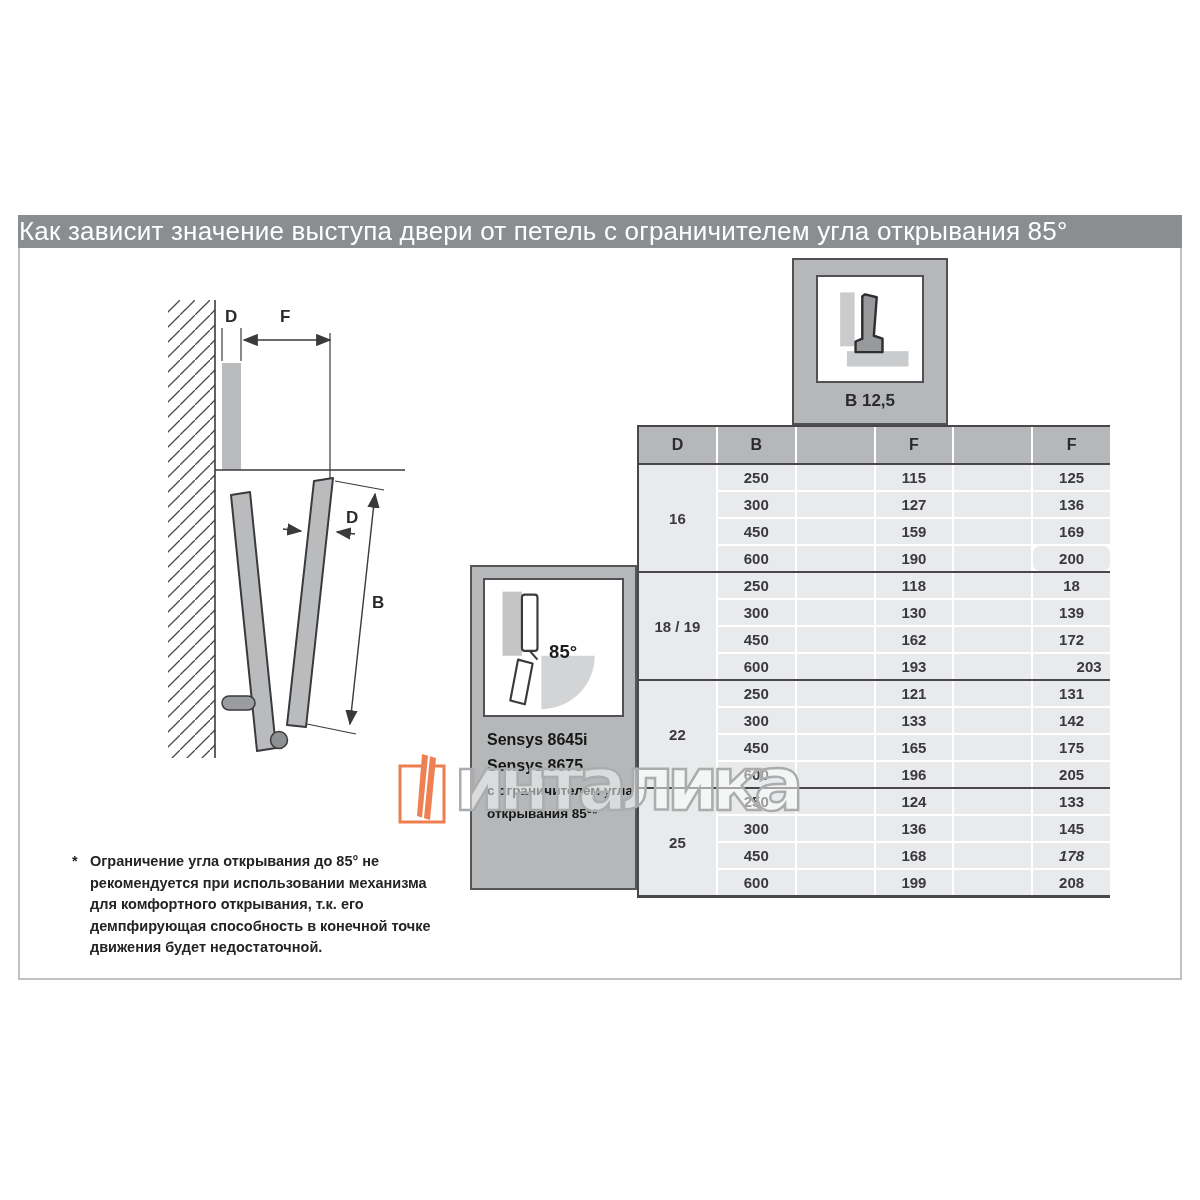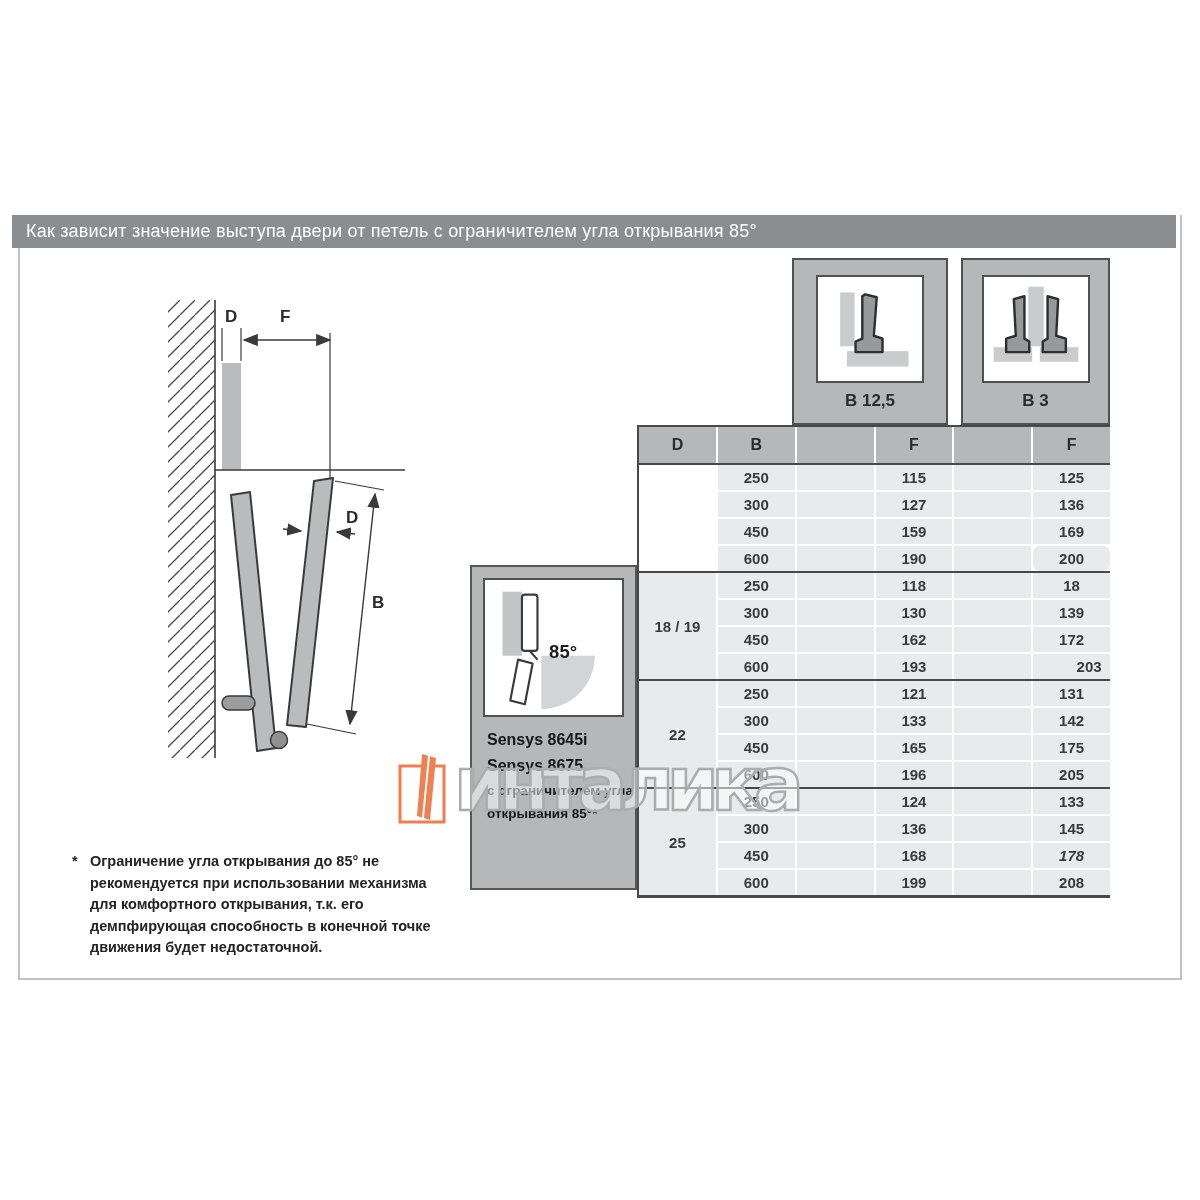--- a/index.html
+++ b/index.html
@@ -8,23 +8,23 @@
     position:relative; width:1200px; height:1200px; background:#ffffff;
     font-family:"Liberation Sans", sans-serif; overflow:hidden;
   }
   
   .page-frame {
     position:absolute; left:18px; top:215px; width:1164px; height:765px;
     border-left:2px solid #bfc1c3; border-right:2px solid #bfc1c3; border-bottom:2px solid #bfc1c3;
     background:#fff;
   }
   .title-bar {
-    position:absolute; left:12px; top:215px; width:1164px; height:33px;
-    background:#8a8e91; color:#ffffff; font-size:18px; font-weight:400;
-    display:flex; align-items:center; padding-left:14px; letter-spacing:0.2px;
+    position:absolute; left:18px; top:215px; width:1164px; height:33px;
+    background:#8a8e91; color:#ffffff; font-size:26px; font-weight:400;
+    display:flex; align-items:center; padding-left:1px; letter-spacing:0.2px;
   }
   
   .diagram-svg { position:absolute; left:150px; top:295px; }
   
   .hinge-box {
     position:absolute; top:258px; height:167px; background:#b5b7b9;
     border:2px solid #4f5154; display:flex; flex-direction:column; align-items:center;
   }
   .hinge-box .inner {
     margin-top:15px; width:108px; height:108px; background:#ffffff;
@@ -134,46 +134,33 @@
         <rect x="23" y="16" width="15" height="56" fill="#c9cbcd"></rect>
         <rect x="30" y="77" width="64" height="16" fill="#c9cbcd"></rect>
         <g fill="#97999b" stroke="#2e2e30" stroke-width="2.5" stroke-linejoin="round">
           <path d="M49,18 l12,3 l-3,40 l9,3 l0,14 l-28,0 l0,-11 l7,-3 l0,-44 z"></path>
         </g>
       </svg>
     </div>
     <div class="blabel">B 12,5</div>
   </div>
 
-  <div class="hinge-box box-2">
-    <div class="inner">
-      <svg width="104" height="104" viewBox="0 0 108 108" xmlns="http://www.w3.org/2000/svg">
-        <rect x="46" y="10" width="16" height="62" fill="#c9cbcd"></rect>
-        <rect x="10" y="73" width="40" height="15" fill="#c9cbcd"></rect>
-        <rect x="58" y="73" width="40" height="15" fill="#c9cbcd"></rect>
-        <g fill="#97999b" stroke="#2e2e30" stroke-width="2.5" stroke-linejoin="round">
-          <path d="M42,20 l-11,3 l2,38 l-10,3 l0,14 l24,0 l0,-11 l-5,-3 l0,-44 z"></path>
-          <path d="M66,20 l11,3 l-2,38 l10,3 l0,14 l-24,0 l0,-11 l5,-3 l0,-44 z"></path>
-        </g>
-      </svg>
-    </div>
-    <div class="blabel">B 3</div>
-  </div>
 
   <div class="htable">
     <div class="thead">
       <div class="hcell">D</div>
       <div class="hcell">B</div>
       <div class="hcell"></div>
       <div class="hcell">F</div>
       <div class="hcell"></div>
       <div class="hcell">F</div>
     </div>
     <div id="table-body">
         <div class="tgroup">
+          <div class="tcell dcell">16</div>
           <div class="tcell" style="grid-area: 1 / 2;">250</div>
           <div class="tcell" style="grid-area: 1 / 3;"></div>
           <div class="tcell" style="grid-area: 1 / 4;">115</div>
           <div class="tcell" style="grid-area: 1 / 5;"></div>
           <div class="tcell" style="grid-area: 1 / 6;">125</div>
           <div class="tcell" style="grid-area: 2 / 2;">300</div>
           <div class="tcell" style="grid-area: 2 / 3;"></div>
           <div class="tcell" style="grid-area: 2 / 4;">127</div>
           <div class="tcell" style="grid-area: 2 / 5;"></div>
           <div class="tcell" style="grid-area: 2 / 6;">136</div>

